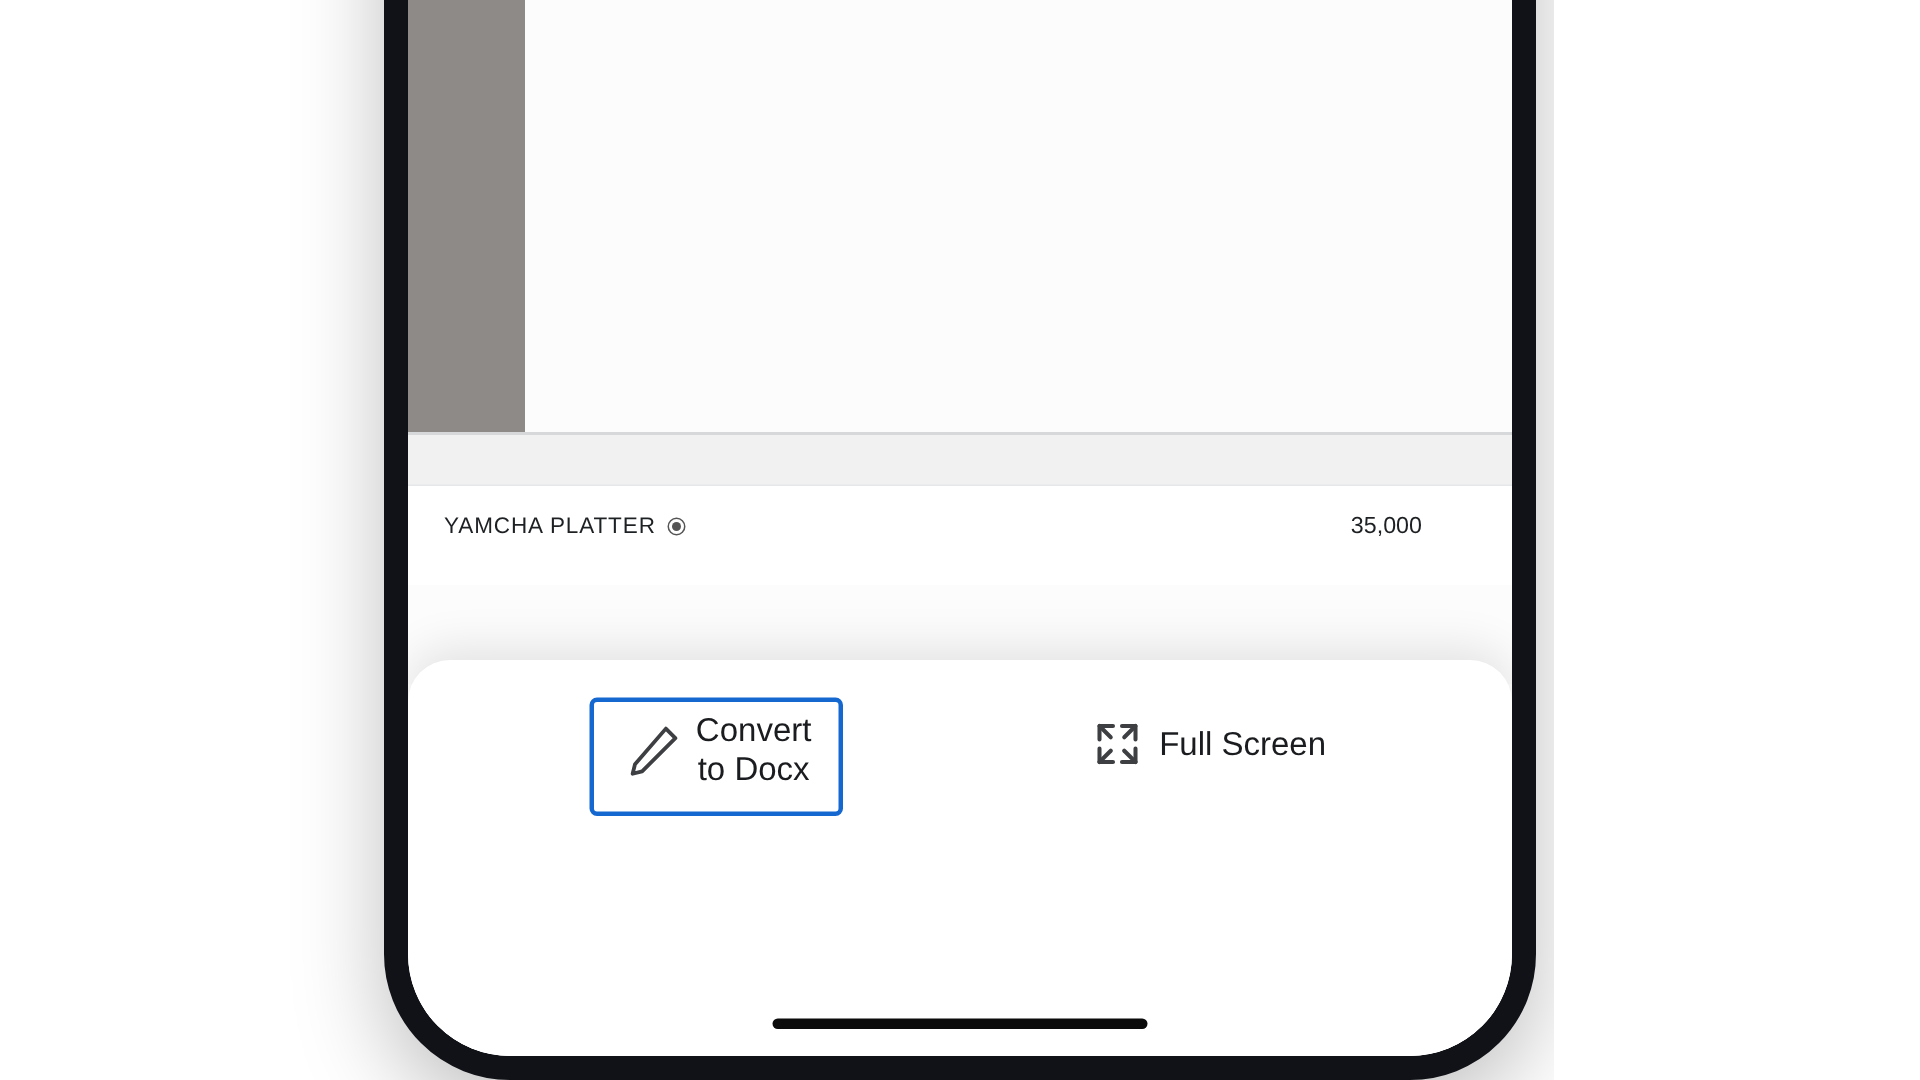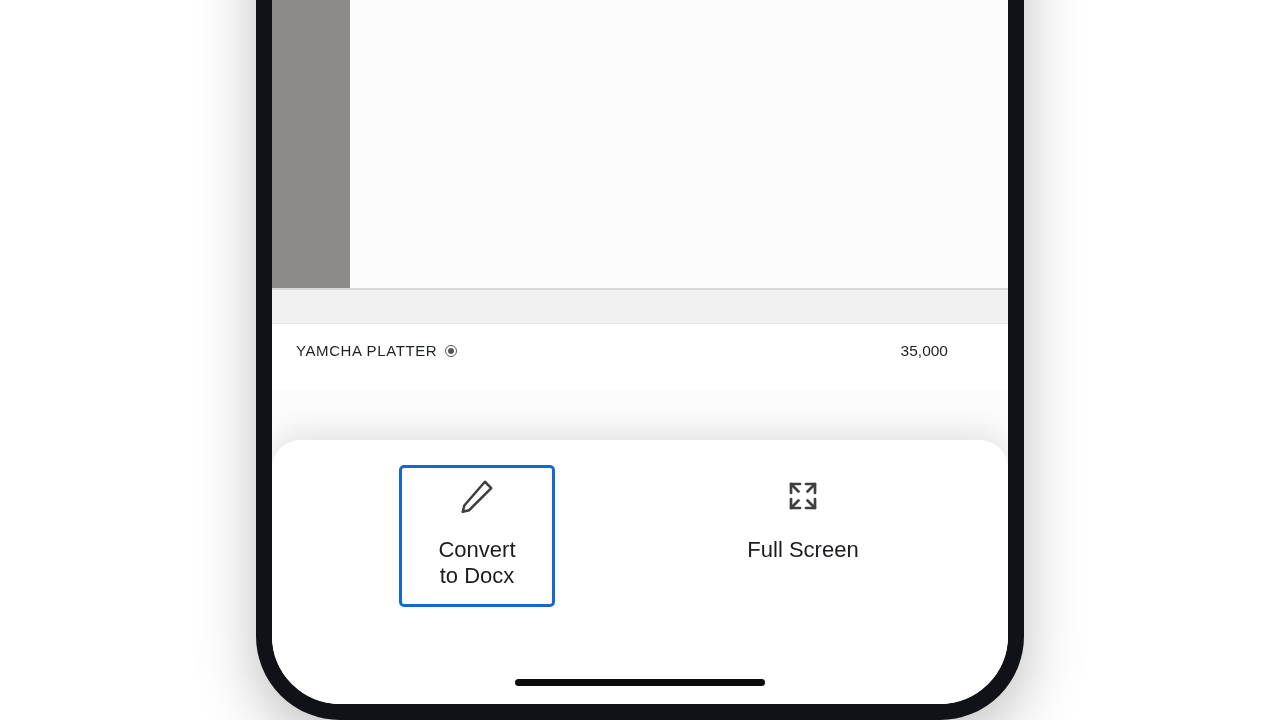--- a/index.html
+++ b/index.html
@@ -1,17 +1,17 @@
 <!DOCTYPE html>
 <html><head>
 <meta charset="utf-8">
 <style>
   * { box-sizing: border-box; margin: 0; padding: 0; }
   html, body { width: 1280px; height: 720px; background: #ffffff; font-family: -apple-system, "Helvetica Neue", Arial, sans-serif; }
-  .stage { position: relative; width: 1280px; height: 720px; overflow: hidden; background:#fff;text-decoration:underline;}
+  .stage { position: relative; width: 1036px; height: 720px; overflow: hidden; background:#fff;text-decoration:underline;}
   
   .phone {
     position: absolute;
     left: 256px; top: -340px;
     width: 768px; height: 1060px;
     background: #ffffff;
     border: 16px solid #111217;
     border-radius: 84px;
     box-shadow: 0 20px 60px rgba(0,0,0,0.25);
     overflow: hidden;
@@ -73,22 +73,22 @@
     position:absolute; left:0; right:0; bottom:0;
     height: 264px;
     background:#ffffff;
     border-top-left-radius: 28px;
     border-top-right-radius: 28px;
     box-shadow: 0 -8px 30px rgba(0,0,0,0.10);
     display:flex; align-items:flex-start; justify-content:space-around;
     padding: 34px 42px 0 42px;
   }
   .action {
-    display:flex; flex-direction:column; align-items:center;
-    gap:19px;
+    display:flex; align-items:center;
+    gap:6px;
     min-width:150px;
     cursor:pointer;
     color:#1a1c1f;
   }
   .action .icon-wrap {
     width:44px; height:44px; display:flex; align-items:center; justify-content:center;
     color:#3e3f42;
   }
   .action .label {
     font-size:22px; line-height:1.2; text-align:center; color:#1a1c1f;

